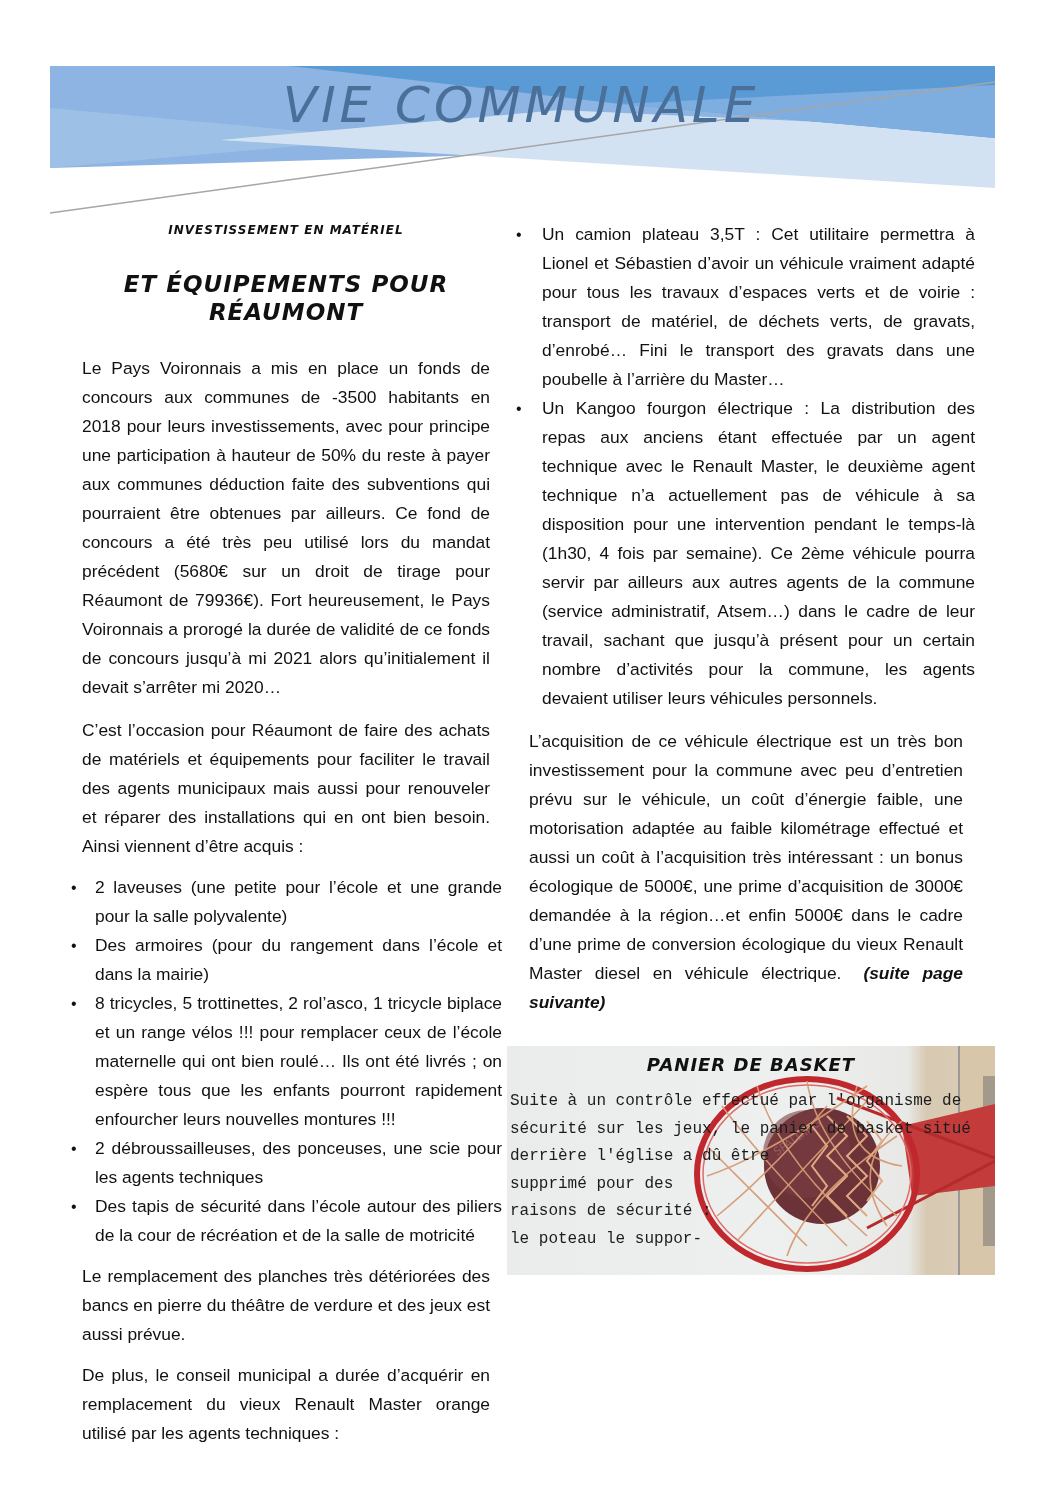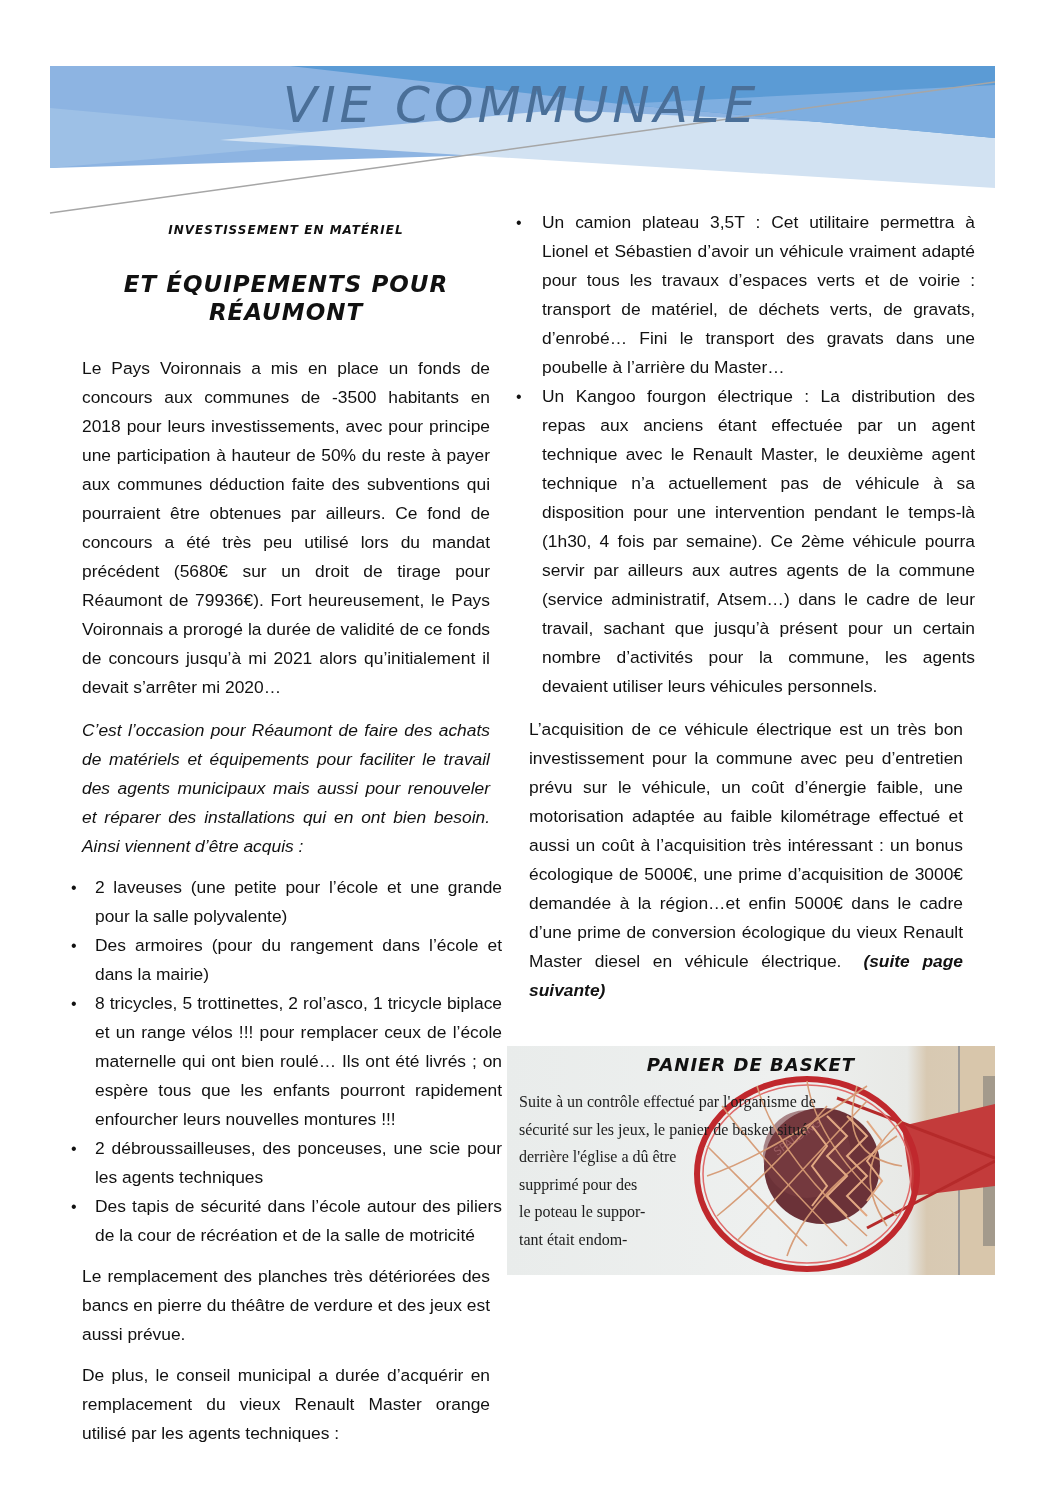--- a/index.html
+++ b/index.html
@@ -10,51 +10,51 @@
   .banner { position: absolute; left: 0; top: 0; width: 935px; height: 230px; }
   .banner svg { position: absolute; left: 0; top: 0; }
   .banner-title { position: absolute; left: 0; width: 1058px; top: 76px; text-align: center;
     font-family: "DejaVu Sans", sans-serif; font-size: 50px; letter-spacing: 4px;
     color: #4a6f98; font-weight: normal; font-style: italic; transform: translateX(-8px); }
 
   
   .col { position: absolute; font-family: "Liberation Sans", sans-serif; font-size: 17.4px;
          line-height: 29px; text-align: justify; }
   .col-left { left: 70px; top: 208px; width: 432px; }
-  .col-right { left: 517px; top: 208px; width: 458px; }
+  .col-right { left: 517px; top: 220px; width: 458px; }
 
   .heading { font-family: "DejaVu Sans", sans-serif; font-style: italic; font-weight: bold;
     text-transform: uppercase; text-align: center; color: #111; letter-spacing: 1px; }
   .heading-1 { font-size: 12px; line-height: 28px; margin-top: 8px; }
   .heading-2 { font-size: 23px; line-height: 28px; margin-top: 26px; }
 
   .para { margin: 12px; }
   .p-intro { margin-top: 28px; }
-  .p-gap { margin-top: 14px; font-style: italic; }
+  .p-gap { margin-top: 14px; }
   .p-tight { margin-top: 4px; }
 
   ul.bullets { list-style: none; margin: 0; padding: 0; }
   ul.bullets li { position: relative; padding-left: 25px; }
   ul.bullets li::before { content: "•"; position: absolute; left: 1px; top: 0; font-size: 16px; }
   .col-right ul.bullets li { padding-left: 27px; }
   .col-right ul.bullets { margin-left: -2px; }
 
   .p-right-after { margin-top: 14px; }
   .suite { font-style: italic; font-weight: bold; margin-left: 22px; }
 
   
   .basket { position: absolute; left: 507px; top: 1046px; width: 488px; height: 229px;
     background: linear-gradient(90deg, #e9eceb 0%, #eef0ef 55%, #e8e9e6 82%, #d8c9b2 86%, #d9ccb7 100%);
     overflow: hidden; }
   .basket-photo { position: absolute; left: 0; top: 0; }
   .basket-title { position: absolute; left: 0; width: 488px; top: 8px; text-align: center;
     font-family: "DejaVu Sans", sans-serif; font-style: italic; font-weight: bold;
     font-size: 18px; letter-spacing: 1px; text-transform: uppercase; color: #111; }
-  .basket-text { position: absolute; left: 12px; top: 42px; width: 470px;
-    font-family: Liberation Serif, serif; font-size: 16px; line-height: 27.6px; color: #1c1c1c; }
+  .basket-text { position: absolute; left: 3px; top: 42px; width: 470px;
+    font-family: Liberation Mono, monospace; font-size: 16px; line-height: 27.6px; color: #1c1c1c; }
   .basket-text div { white-space: nowrap; }
 </style>
 </head>
 <body>
 
 <div class="banner">
   <svg width="1058" height="230">
 
     <polygon points="50,66 995,66 995,140 50,168" fill="#8db4e2"></polygon>
 
@@ -137,17 +137,17 @@
       <path d="M360,75 L375,95 L360,115 L375,135 L360,155"></path>
       <path d="M305,80 L320,100 L305,120 L320,140 L305,160"></path>
     </g>
   </svg>
   <div class="basket-title">Panier de basket</div>
   <div class="basket-text">
     <div>Suite à un contrôle effectué par l'organisme de</div>
     <div>sécurité sur les jeux, le panier de basket situé</div>
     <div>derrière l'église a dû être</div>
     <div>supprimé pour des</div>
+    <div>raisons de sécurité :</div>
     <div>le poteau le suppor-</div>
-    <div>tant était endom-</div>
 
   </div>
 </div>
 
 </body></html>

